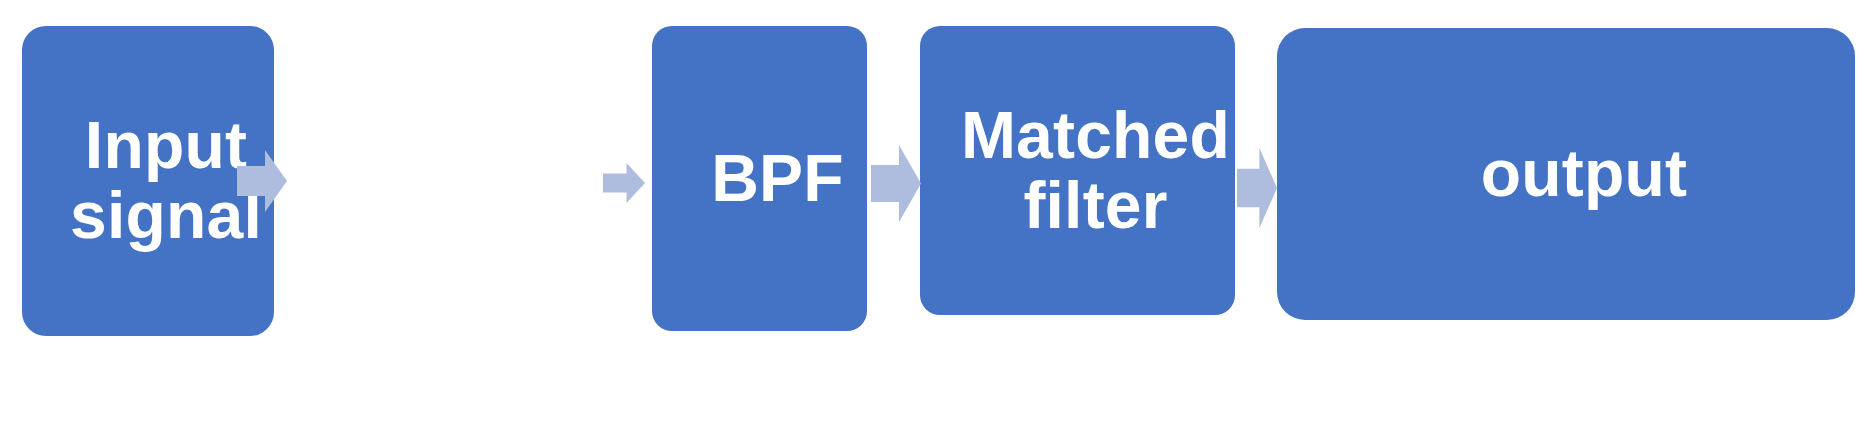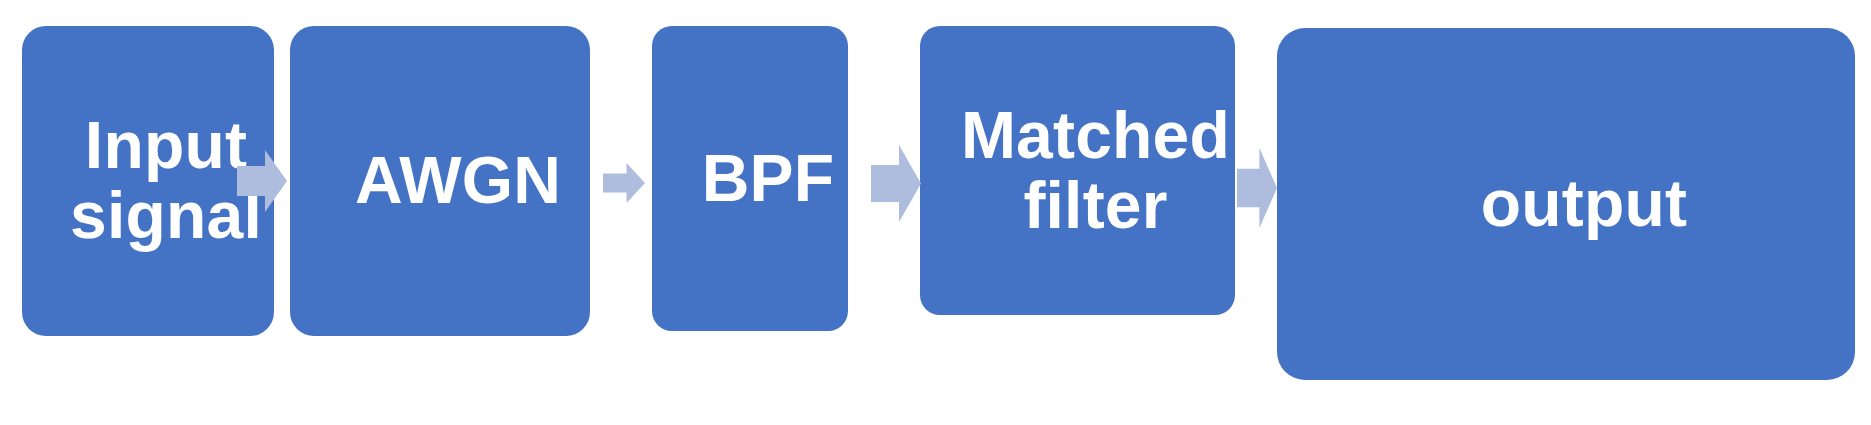--- a/index.html
+++ b/index.html
@@ -45,25 +45,24 @@
     height: 100%;
     overflow: visible;
   }
 </style>
 </head>
 <body>
 
 <div id="diagram" style="width: 1871px; height: 425px; background: rgb(255, 255, 255);">
     <div class="block" style="left: 22px; top: 26px; width: 252px; height: 310px; border-radius: 24px; font-size: 66px; background: rgb(68, 114, 196); color: rgb(255, 255, 255);">Input
 signal</div>
-    <div class="block" style="left: 290px; top: 26px; width: 300px; height: 310px; border-radius: 24px; font-size: 66px; background: rgb(68, 114, 196); color: rgb(255, 255, 255);">AWGN</div>
-    <div class="block" style="left: 652px; top: 26px; width: 196px; height: 305px; border-radius: 20px; font-size: 66px; background: rgb(68, 114, 196); color: rgb(255, 255, 255);">BPF</div>
+    <div class="block" style="left: 652px; top: 26px; width: 215px; height: 305px; border-radius: 20px; font-size: 66px; background: rgb(68, 114, 196); color: rgb(255, 255, 255);">BPF</div>
     <div class="block" style="left: 920px; top: 26px; width: 315px; height: 289px; border-radius: 20px; font-size: 66px; background: rgb(68, 114, 196); color: rgb(255, 255, 255);">Matched
 filter</div>
-    <div class="block" style="left: 1277px; top: 28px; width: 578px; height: 352px; border-radius: 28px; font-size: 66px; background: rgb(68, 114, 196); color: rgb(255, 255, 255);">output</div>
+    <div class="block" style="left: 1277px; top: 28px; width: 578px; height: 292px; border-radius: 28px; font-size: 66px; background: rgb(68, 114, 196); color: rgb(255, 255, 255);">output</div>
     <span class="arrow" style="left: 237px; top: 150px; width: 50px; height: 62px;">
       <svg viewBox="0 0 100 100" preserveAspectRatio="none">
         <polygon points="0,26 56,26 56,0 100,50 56,100 56,74 0,74" fill="#AEBCDE"></polygon>
       </svg>
     </span>
     <span class="arrow" style="left: 603px; top: 163px; width: 42px; height: 40px;">
       <svg viewBox="0 0 100 100" preserveAspectRatio="none">
         <polygon points="0,26 56,26 56,0 100,50 56,100 56,74 0,74" fill="#AEBCDE"></polygon>
       </svg>
     </span>

